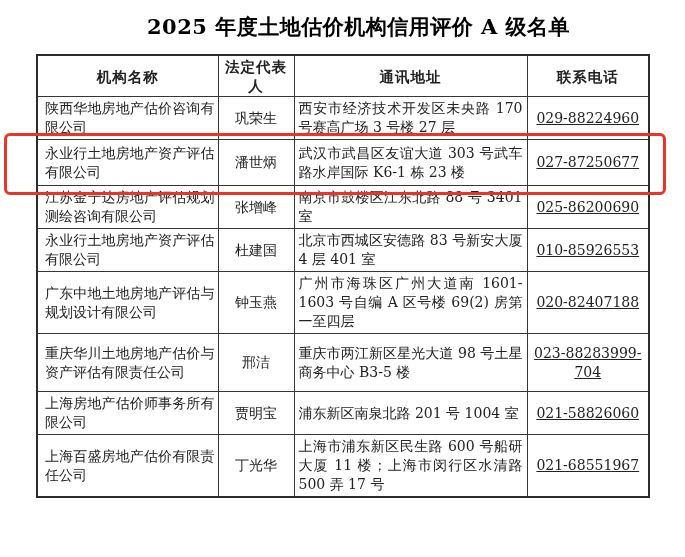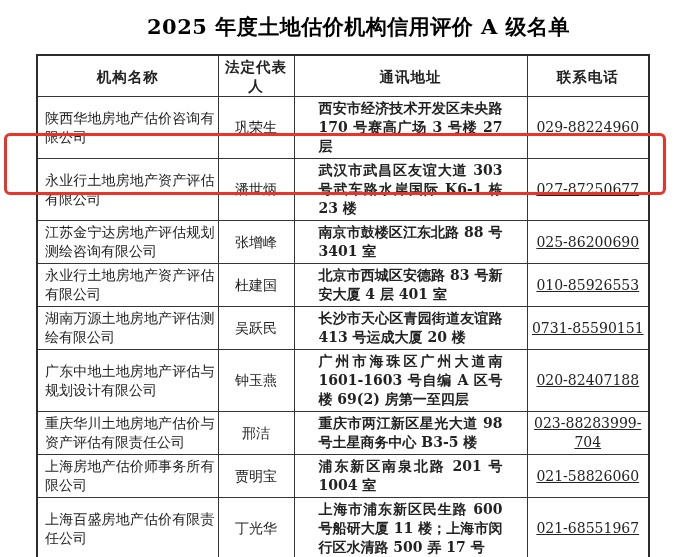--- a/index.html
+++ b/index.html
@@ -18,21 +18,21 @@
   table{
     border-collapse:collapse;table-layout:fixed;width:612px;
     font-size:14px;line-height:19px;color:#222;
   }
   th,td{border:1px solid #363636;vertical-align:middle;overflow:hidden;}
   table{border:2px solid #2c2c2c;}
   col.c1{width:181px;} col.c2{width:76px;} col.c3{width:233px;} col.c4{width:122px;}
   thead th{font-size:14.5px;font-weight:bold;text-align:center;height:36px;letter-spacing:1px;}
   td.c-name{text-align:justify;padding:2px 3px 2px 7px;}
   td.c-rep{text-align:center;padding:2px 2px;}
-  td.c-addr{text-align:justify;padding:2px 24px;font-weight:bold;}
+  td.c-addr{text-align:justify;padding:2px 4px;}
   td.c-phone{text-align:center;padding:2px 4px;word-break:break-all;font-size:14px;text-decoration:underline;}
   tbody tr:nth-child(1){height:42px;}
   tbody tr:nth-child(2){height:46px;}
   tbody tr:nth-child(3){height:42px;margin-top:17px;}
   tbody tr:nth-child(4){height:42px;}
   tbody tr:nth-child(5){height:42px;}
   tbody tr:nth-child(6){height:58px;margin-top:20px;}
   tbody tr:nth-child(7){height:42px;}
   tbody tr:nth-child(8){height:42px;}
   tbody tr:nth-child(9){height:40px;}
@@ -84,26 +84,20 @@
         <td class="c-addr">南京市鼓楼区江东北路 88 号 3401 室</td>
         <td class="c-phone">025-86200690</td>
       </tr>
       <tr>
         <td class="c-name">永业行土地房地产资产评估有限公司</td>
         <td class="c-rep">杜建国</td>
         <td class="c-addr">北京市西城区安德路 83 号新安大厦 4 层 401 室</td>
         <td class="c-phone">010-85926553</td>
       </tr>
       <tr>
-        <td class="c-name">湖南万源土地房地产评估测绘有限公司</td>
-        <td class="c-rep">吴跃民</td>
-        <td class="c-addr">长沙市天心区青园街道友谊路 413 号运成大厦 20 楼</td>
-        <td class="c-phone">0731-85590151</td>
-      </tr>
-      <tr>
         <td class="c-name">广东中地土地房地产评估与规划设计有限公司</td>
         <td class="c-rep">钟玉燕</td>
         <td class="c-addr">广州市海珠区广州大道南 1601-1603 号自编 A 区号楼 69(2) 房第一至四层</td>
         <td class="c-phone">020-82407188</td>
       </tr>
       <tr>
         <td class="c-name">重庆华川土地房地产估价与资产评估有限责任公司</td>
         <td class="c-rep">邢洁</td>
         <td class="c-addr">重庆市两江新区星光大道 98 号土星商务中心 B3-5 楼</td>
         <td class="c-phone">023-88283999-704</td>

